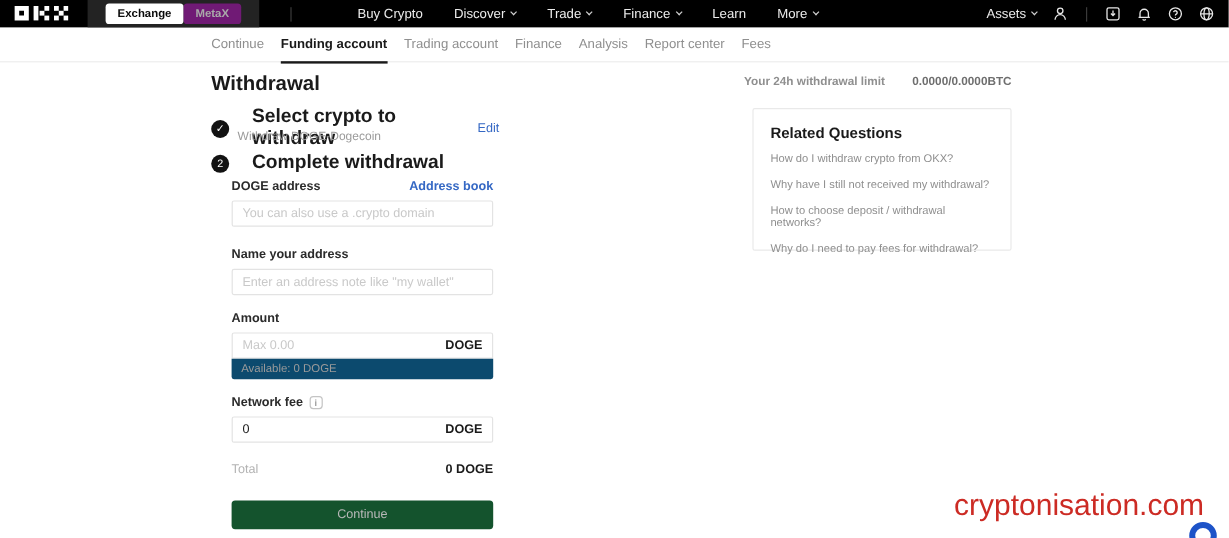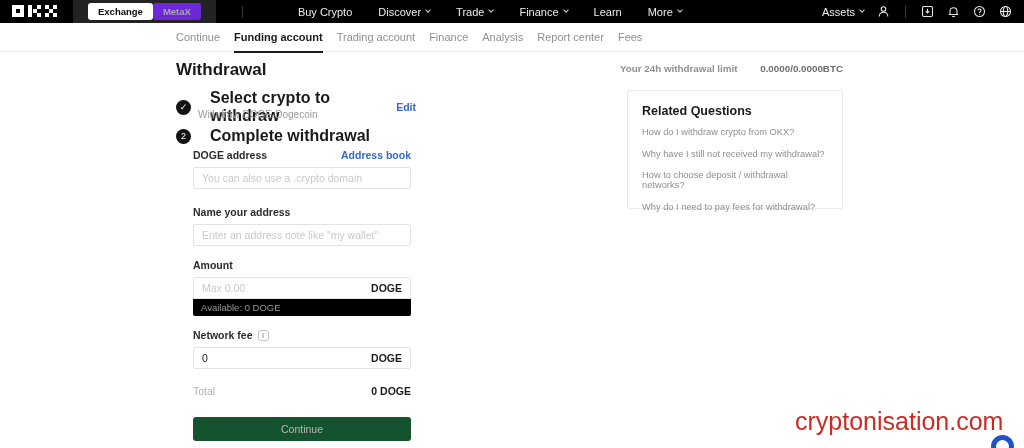--- a/index.html
+++ b/index.html
@@ -7,21 +7,21 @@
     font-family:"Liberation Sans", sans-serif; }
   a { text-decoration:none; cursor:pointer; }
 
   
   .topbar { position:relative; height:23px; background:#000; display:flex;
     align-items:center; padding:0 12px; color:#e9e9e9; }
   .logo { display:flex; align-items:center; gap:0; margin-right:16px; }
   .mode-switch { display:flex; background:#232323; border-radius:4px; padding:15px; margin-right:14px; }
   .mode-pill { font-size:9.5px; padding:3px 10px; border-radius:3px; font-weight:700; }
   .mode-pill.active { background:#fff; color:#0a0a0a; }
-  .mode-pill.inactive { background:#6d28d9; color:#a9a9a9; }
+  .mode-pill.inactive { background:#701a75; color:#a9a9a9; }
   .vdiv { width:1px; height:12px; background:#3a3a3a; margin:0 12px; }
   .nav { display:flex; align-items:center; gap:26px;padding-left:43px; }
   .nav-item { display:flex; align-items:center; font-size:11px; color:#ececec; cursor:pointer; }
   .caret { width:4px; height:4px; border-right:1px solid #cfcfcf; border-bottom:1px solid #cfcfcf;
     transform:rotate(45deg); margin-left:5px; margin-top:-3px; }
   .topbar-right { margin-left:auto; display:flex; align-items:center; gap:13px; }
   .icon-btn { display:flex; align-items:center; cursor:pointer; }
 
   
   .tabbar { position:relative; height:29px; display:flex; align-items:center; gap:14px;
@@ -33,34 +33,34 @@
 
   
   .content { position:relative; width:1024px; height:396px; }
   .left-col { position:absolute; left:176px; top:0; width:240px; }
   .page-title { position:absolute; top:8px; left:0; font-size:17px; font-weight:700; color:#1a1a1a; }
   .step { position:absolute; left:0; display:flex; align-items:center; }
   .step1 { top:37px; } .step2 { top:75px; }
   .step-dot { width:15px; height:15px; border-radius:50%; background:#121212; color:#fff;
     font-size:9px; display:flex; align-items:center; justify-content:center; flex:0 0 15px; }
   .step-label { margin-left:19px; font-size:16px; font-weight:700; color:#1a1a1a; }
-  .edit-link { margin-left:22px; font-size:10.5px; color:#3568c4; font-weight:700; }
+  .edit-link { margin-left:22px; font-size:10.5px; color:#3568c4; font-weight:400; }
   .step-sub { position:absolute; top:57px; left:22px; font-size:10px; color:#9b9b9b; }
 
   .form { position:absolute; left:193px; top:97px; width:218px; }
   .label-row { display:flex; justify-content:space-between; align-items:center;
     font-size:10.5px; color:#2b2b2b; font-weight:600; height:12px; }
   .blue-link { font-size:10.5px; color:#3568c4; font-weight:600; }
   .input-box { margin-top:6px; height:22px; border:1px solid #e3e3e3; border-radius:2px;
     background:#fff; display:flex; align-items:center; padding:0 8px; }
   .input-box input { border:none; outline:none; flex:1; font-size:10.5px; color:#1a1a1a;
     font-family:"Liberation Sans", sans-serif; background:transparent; min-width:0; }
   .input-box input::placeholder { color:#c9c9c9; }
   .suffix { font-size:10.5px; color:#1a1a1a; font-weight:600; margin-left:6px; }
-  .avail-strip { height:17px; background:#000000; border-radius:0 0 2px 2px;
+  .avail-strip { height:17px; background:#0c4a6e; border-radius:0 0 2px 2px;
     display:flex; align-items:center; padding:0 8px; font-size:9.5px; color:#9a9a9a;text-align:center; }
   .mt17 { margin-top:17px; } .mt13 { margin-top:13px; }
   .info-i { display:inline-flex; align-items:center; justify-content:center; width:11px; height:11px;
     border:1px solid #c4c4c4; border-radius:3px; color:#9a9a9a; font-size:7.5px; font-style:normal;
     margin-left:5px; cursor:pointer; }
   .total-row { margin-top:16px; display:flex; justify-content:space-between; align-items:center; }
   .total-label { font-size:10.5px; color:#b3b3b3; }
   .total-value { font-size:10.5px; color:#1a1a1a; font-weight:600; }
   .continue-btn { margin-top:20px; width:218px; height:24px; background:#14532d; border:none;
     border-radius:3px; font-size:10.5px; color:#b8b8b8; cursor:pointer;

